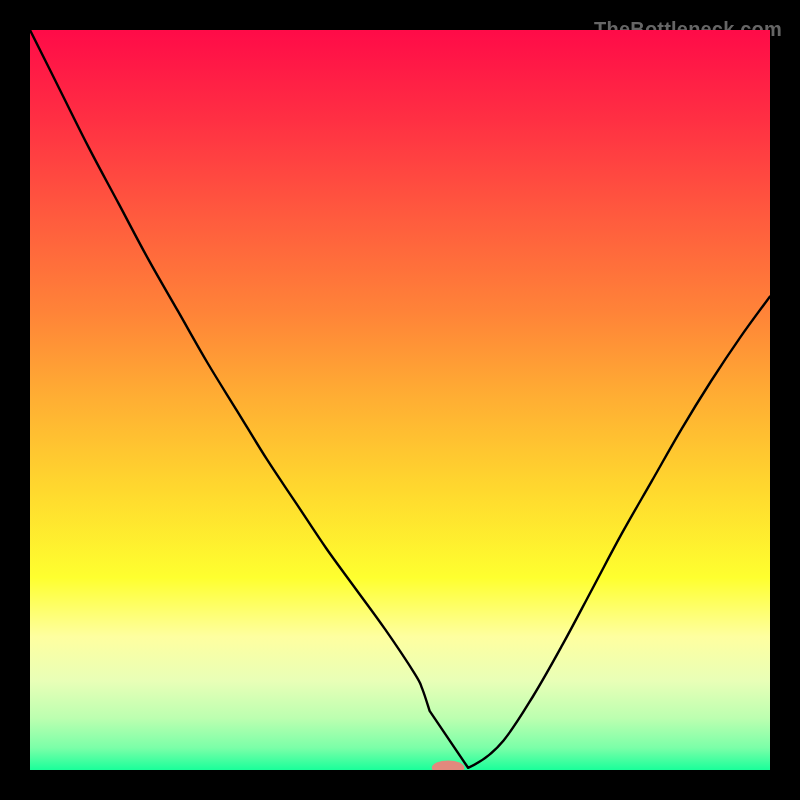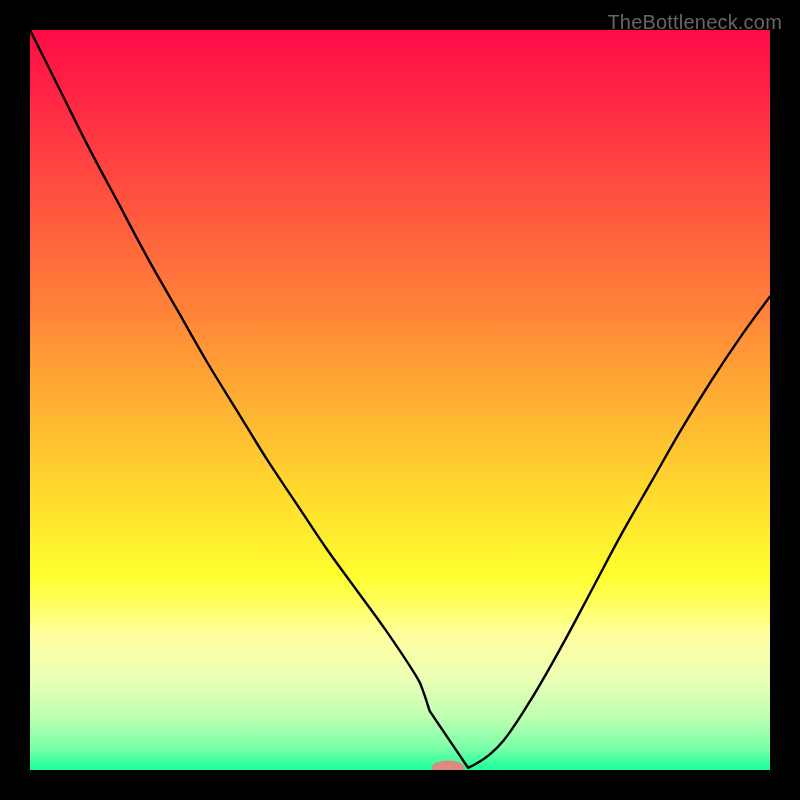--- a/index.html
+++ b/index.html
@@ -11,25 +11,25 @@
     overflow: hidden;
   }
   .frame {
     position: relative;
     width: 800px;
     height: 800px;
     background: #000;
   }
   .watermark {
     position: absolute;
-    top: 11px;
+    top: 18px;
     right: 18px;
     font-family: Arial, Helvetica, sans-serif;
     font-size: 20px;
-    font-weight: normal;
+    font-weight: bold;
     color: #666666;
     letter-spacing: 0.2px;
   }
   .plot {
     position: absolute;
     left: 30px;
     top: 30px;
     width: 740px;
     height: 740px;
   }

